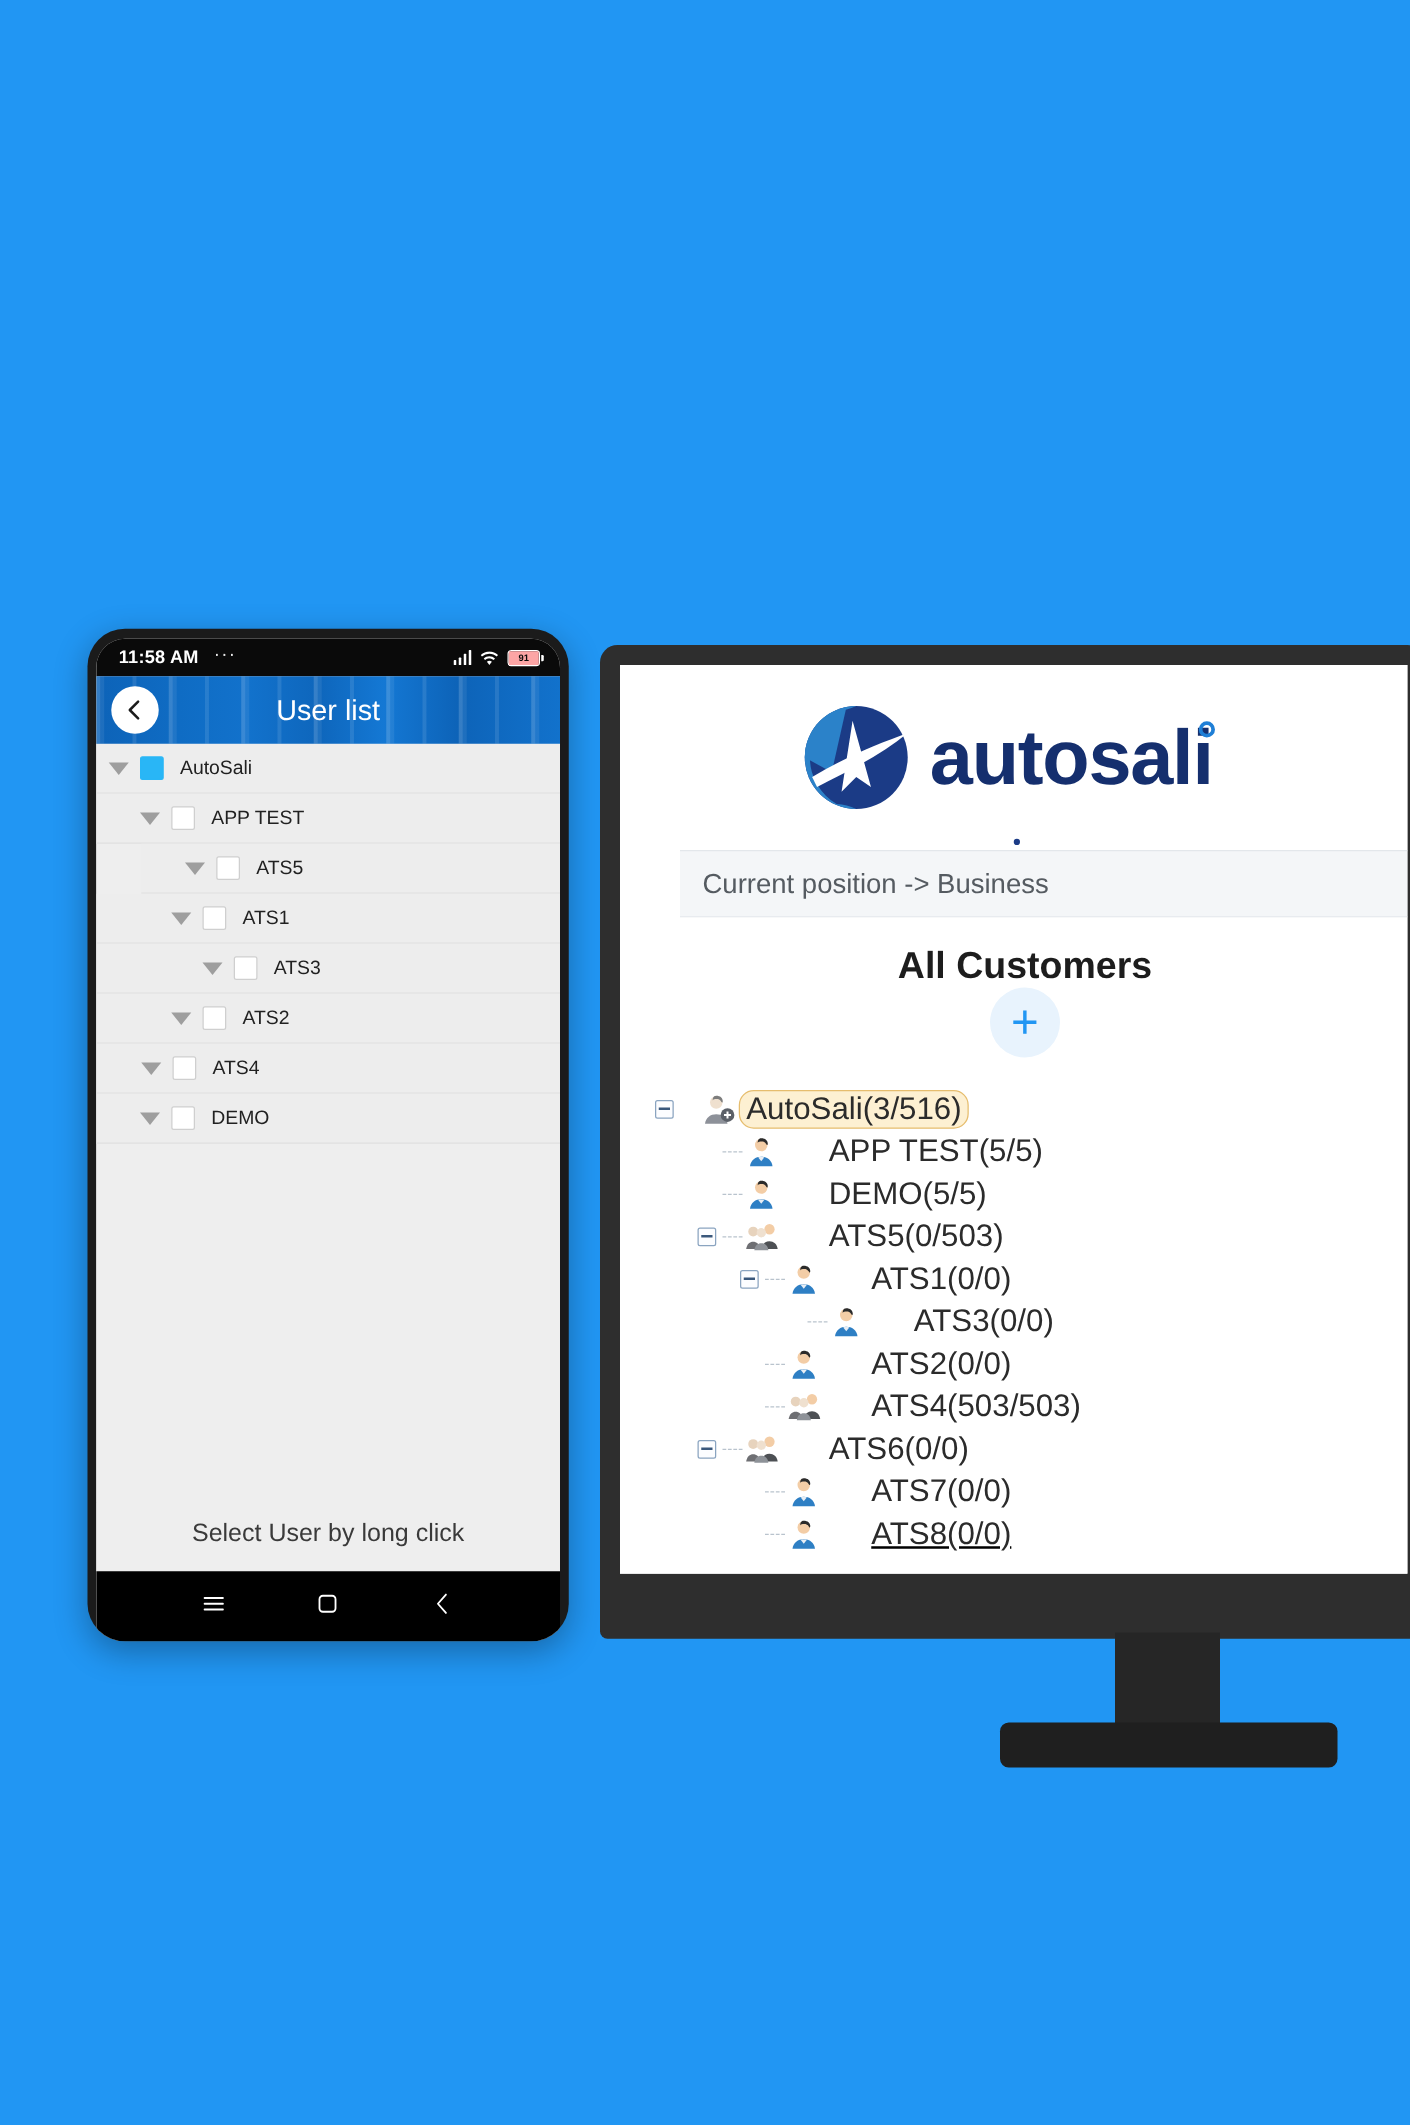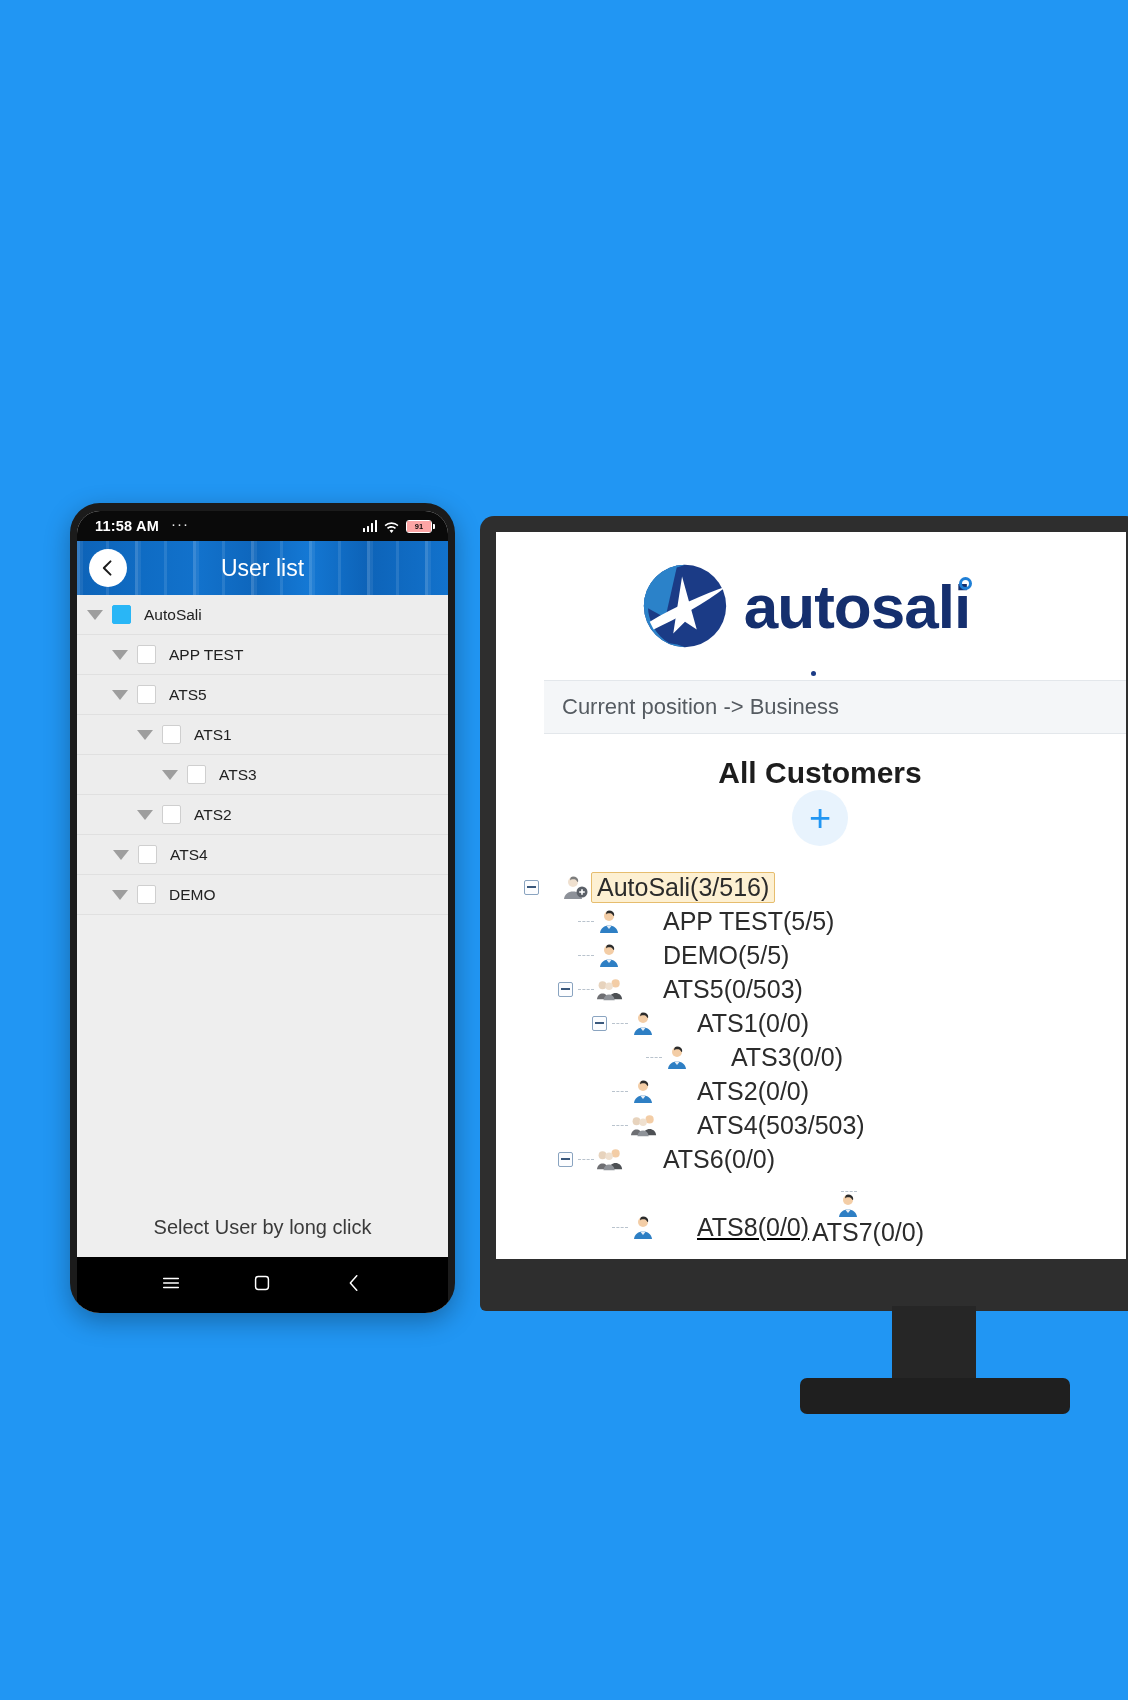--- a/index.html
+++ b/index.html
@@ -178,21 +178,21 @@
     display:flex; align-items:center; justify-content:center;
   }
   .expander:before { content:""; width:9px; height:1.6px; background:#3a587c; display:block; }
   .expander.blank { border:none; background:transparent; }
   .expander.blank:before { display:none; }
   .dashlead { width:16px; height:1px; border-top:1px dashed #b9c3cd; flex:0 0 auto; margin-right:2px; }
   .dashlead.none { border:none; }
   .avatar { width:26px; height:26px; flex:0 0 auto; margin-right:5px; }
   .dlabel { font-size:25px; color:#2b2b2b; white-space:nowrap;margin-left:36px; }
   .drow.sel .dlabel {
-    background:#fdf0d2; border:1px solid #e6bd6e; border-radius:2px;
+    background:#fdf0d2; border:1px solid #e6bd6e; border-radius:12px;
     padding:0 5px; margin-left:-2px;
   }
 </style>
 </head>
 <body>
 
 <div id="phone">
   <div id="phone-screen">
 
     <div class="statusbar">
@@ -231,21 +231,21 @@
         <div class="prow" style="padding-left: 10px;">
           <span class="caret"></span>
           <span class="pcheck on"></span>
           <span class="plabel">AutoSali</span>
         </div>
         <div class="prow" style="padding-left: 35px;">
           <span class="caret"></span>
           <span class="pcheck"></span>
           <span class="plabel">APP TEST</span>
         </div>
-        <div class="prow" style="padding-left: 35px;">
+        <div class="prow" style="padding-left: 35px; margin-left: 36px;">
           <span class="caret"></span>
           <span class="pcheck"></span>
           <span class="plabel">ATS5</span>
         </div>
         <div class="prow" style="padding-left: 60px;">
           <span class="caret"></span>
           <span class="pcheck"></span>
           <span class="plabel">ATS1</span>
         </div>
         <div class="prow" style="padding-left: 85px;">
@@ -429,21 +429,21 @@
               <span class="avatar"><svg viewBox="0 0 30 26" width="28" height="26">
                   <circle cx="7" cy="9" r="4.2" fill="#e7d3bd"></circle>
                   <path d="M1 24c.5-4.2 3.2-6.3 6-6.3s5.5 2.1 6 6.3z" fill="#6e6f73"></path>
                   <circle cx="21" cy="7" r="4.4" fill="#f3cda6"></circle>
                   <path d="M14 24c.5-4.5 3.5-6.8 7-6.8s6.5 2.3 7 6.8z" fill="#4d5054"></path>
                   <circle cx="14" cy="10" r="4" fill="#efe0cf"></circle>
                   <path d="M8 25c.4-4 2.8-6 6-6s5.6 2 6 6z" fill="#8e9298"></path>
                 </svg></span>
               <span class="dlabel">ATS6(0/0)</span>
             </div>
-            <div class="drow" style="padding-left: 68px; flex-direction: column;">
+            <div class="drow" style="padding-left: 68px;">
               <span class="expander blank"></span>
               <span class="dashlead"></span>
               <span class="avatar"><svg viewBox="0 0 26 26" width="26" height="26">
                   <circle cx="13" cy="8" r="5" fill="#f3cda6"></circle>
                   <path d="M13 2.5c3.2 0 5.2 1.8 5.2 4.2 0 .9-.3 1.4-.6 1.2-.5-.4-1.3-2-2.4-2.4-1.4-.5-5-.1-5 .9-.1-.9 0-3.9 2.8-3.9z" fill="#2b2b2b"></path>
                   <path d="M4 25c.6-5 4.4-7.6 9-7.6s8.4 2.6 9 7.6z" fill="#2e7fc4"></path>
                   <path d="M10.6 17.9 13 21l2.4-3.1-1.1-.4h-2.6z" fill="#e8eef5"></path>
                 </svg></span>
               <span class="dlabel">ATS7(0/0)</span>
             </div>

